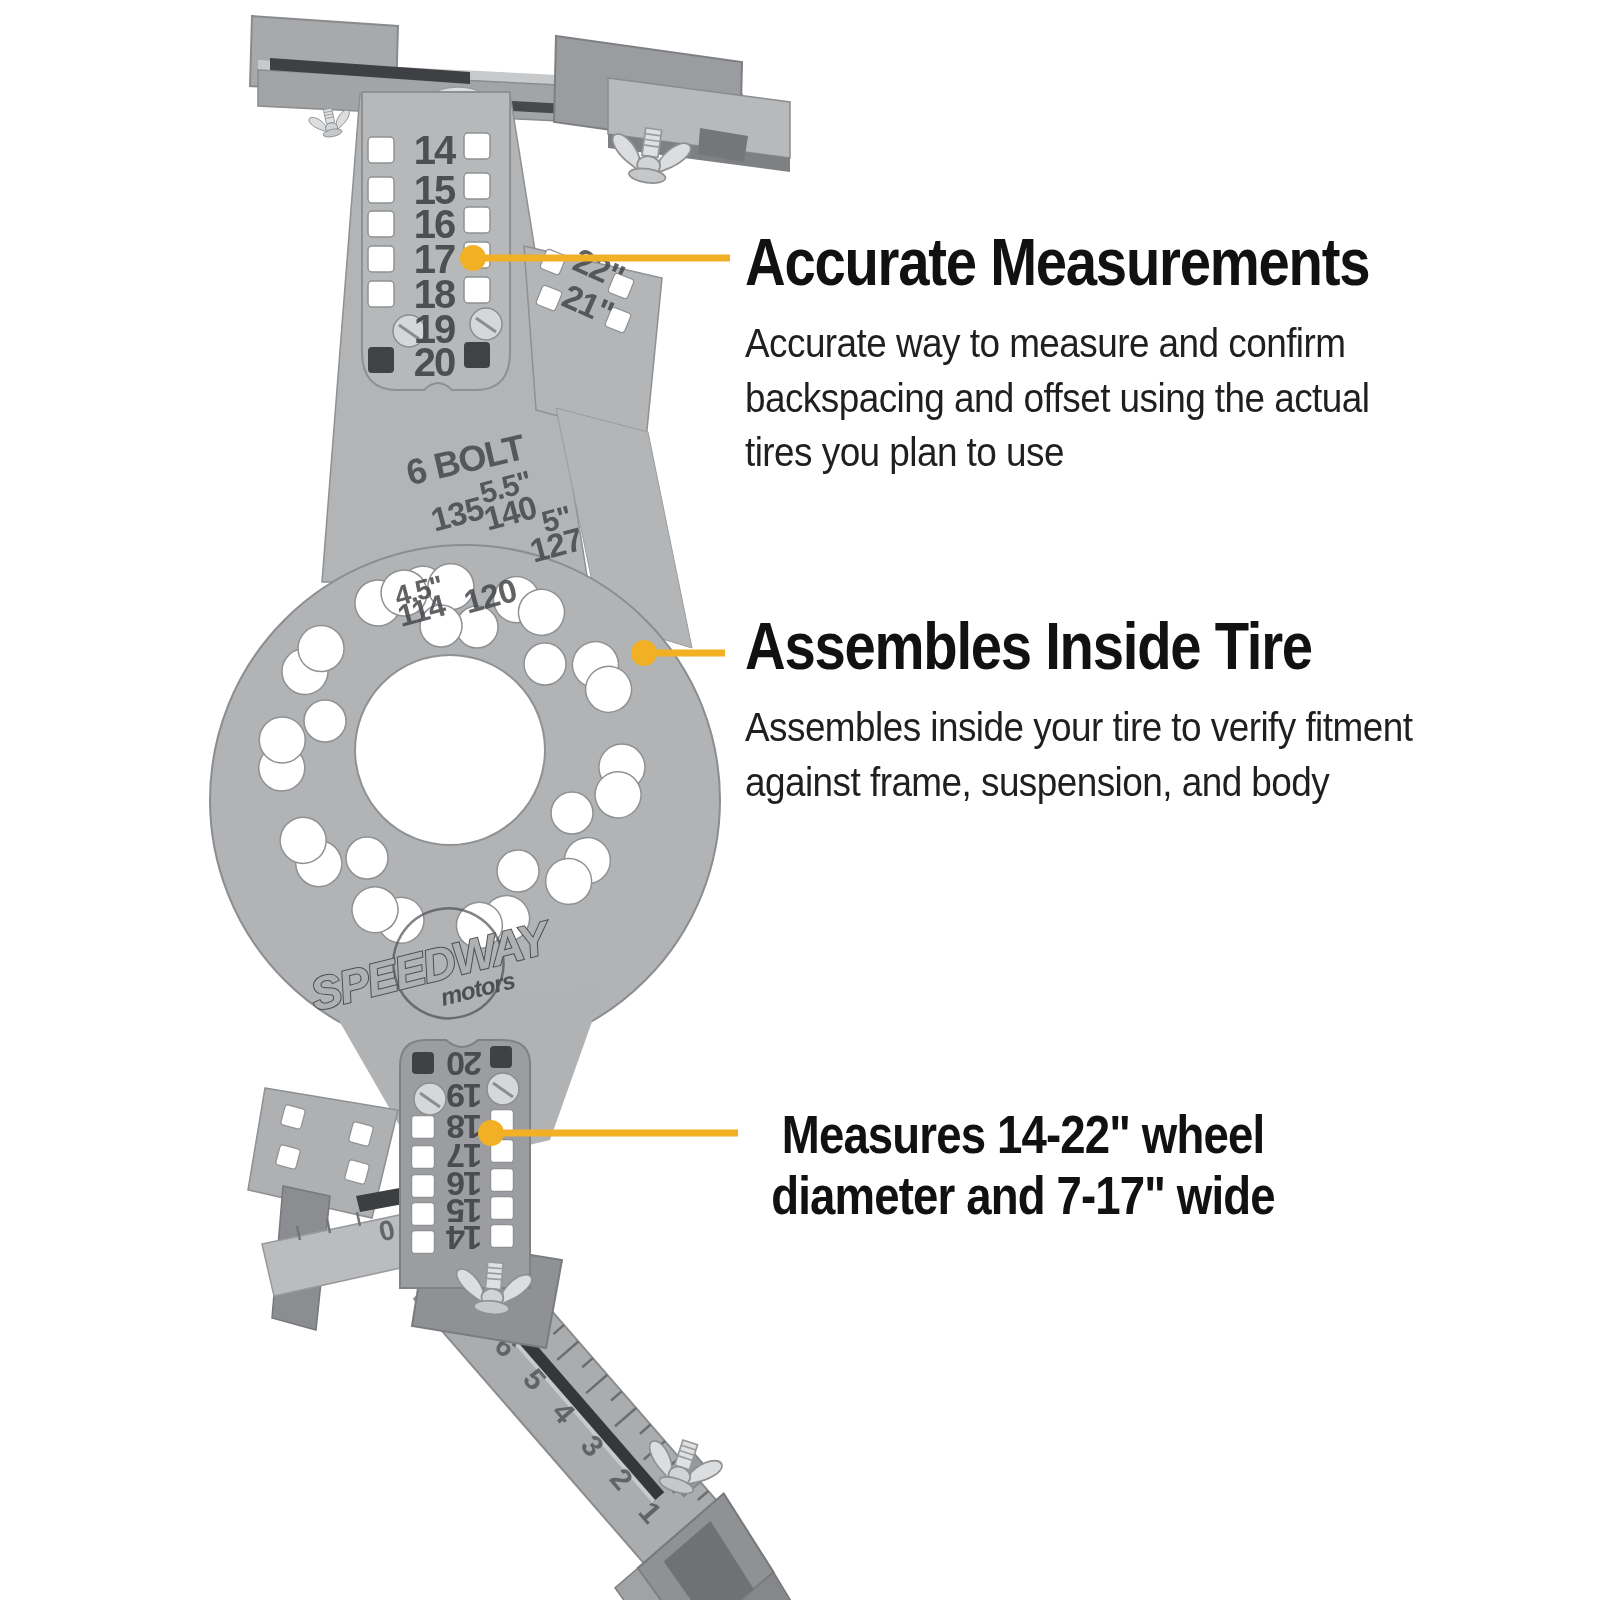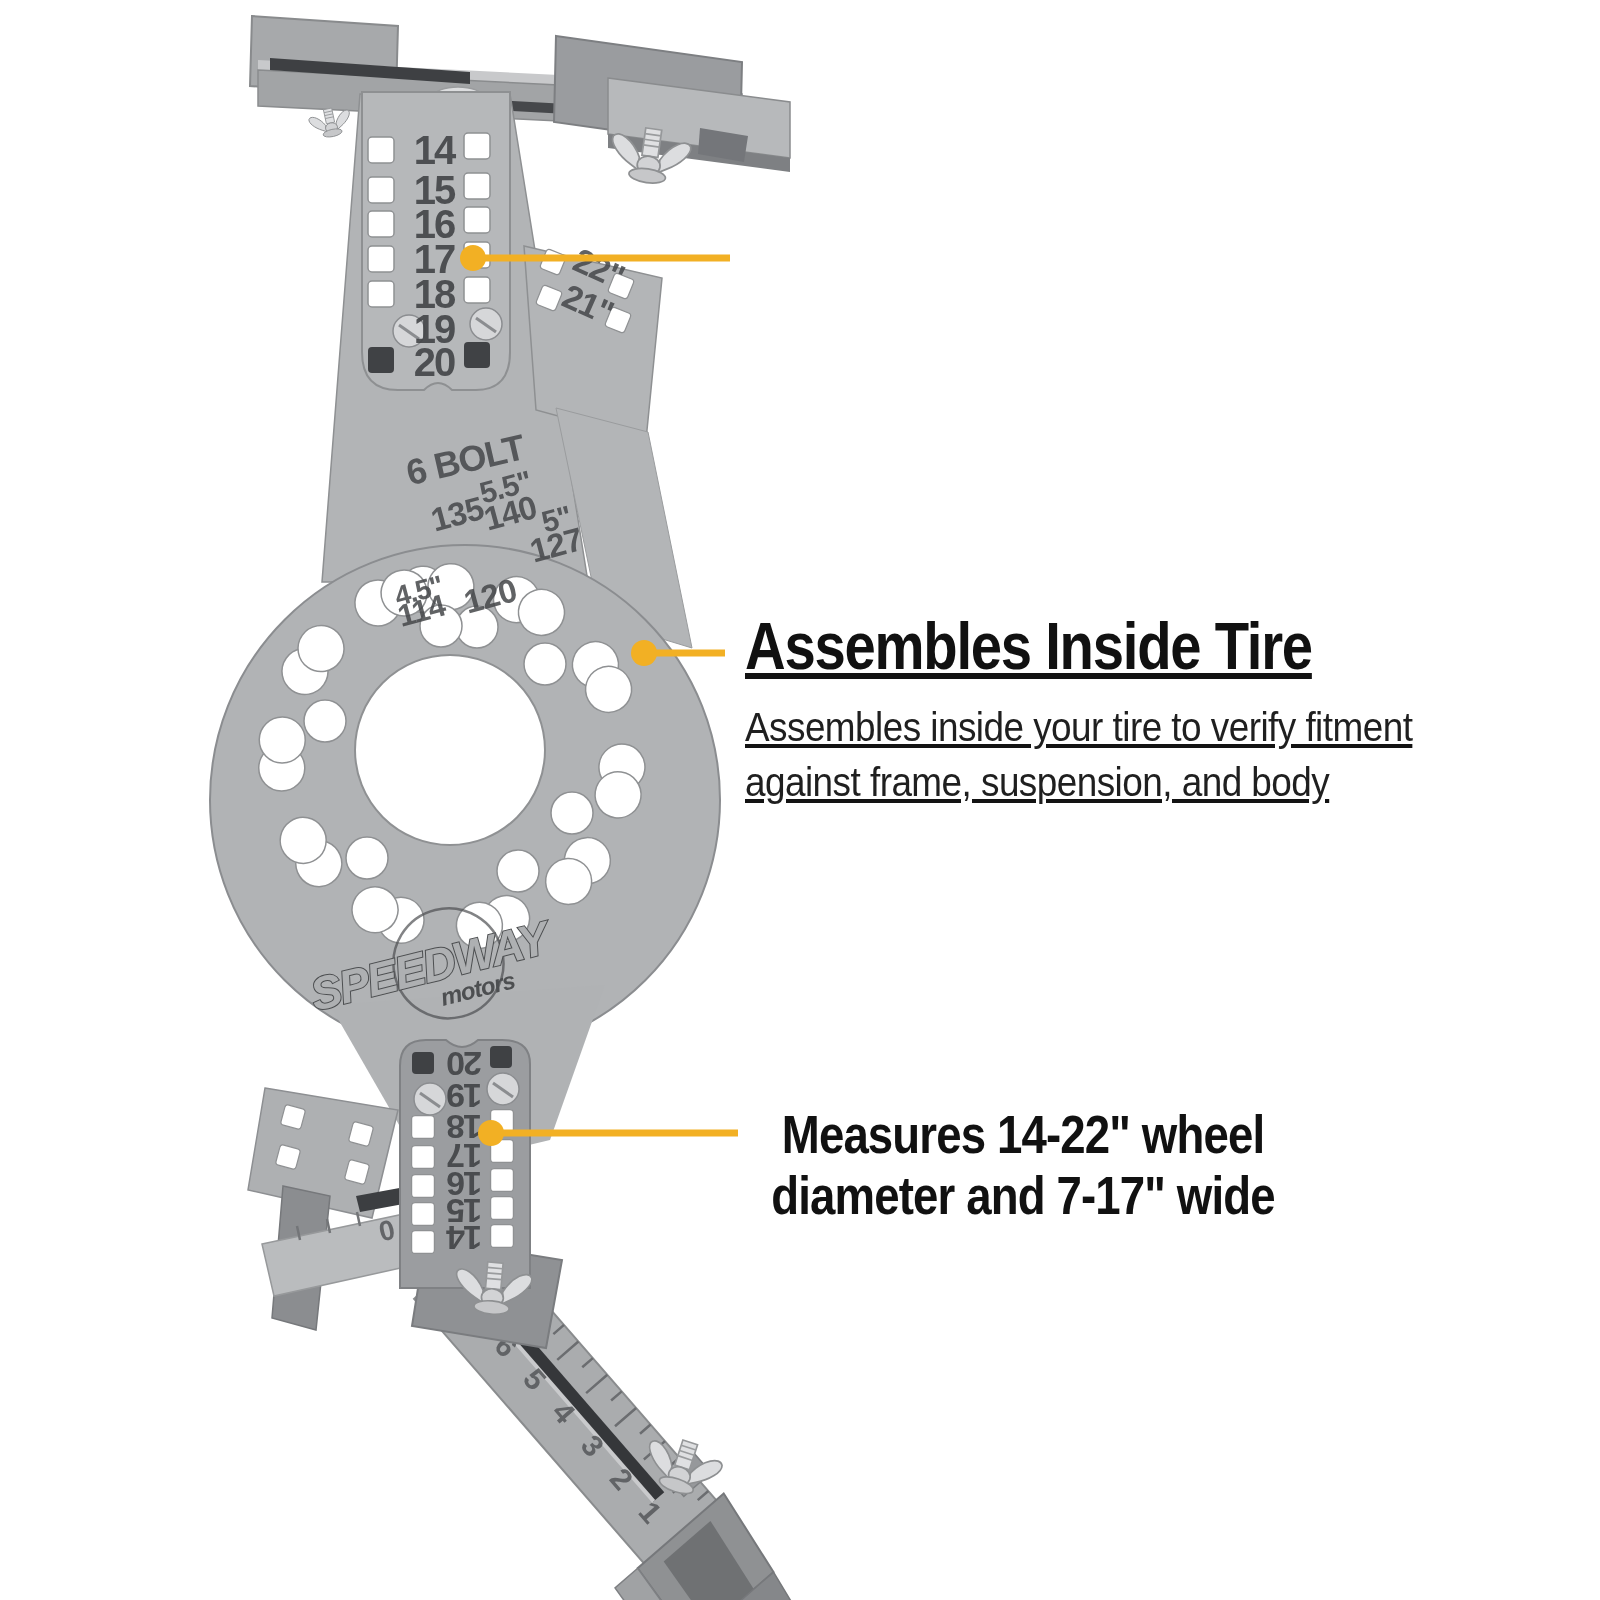--- a/index.html
+++ b/index.html
@@ -215,22 +215,30 @@
   <g>
     <line x1="483" y1="258" x2="730" y2="258" stroke-width="7" stroke="#F2B024"></line>
     <circle cx="473" cy="258" r="13" fill="#F2B024"></circle>
     <line x1="652" y1="653" x2="725" y2="653" stroke-width="7" stroke="#F2B024"></line>
     <circle cx="644" cy="653" r="13" fill="#F2B024"></circle>
     <line x1="500" y1="1133" x2="738" y2="1133" stroke-width="7" stroke="#F2B024"></line>
     <circle cx="491" cy="1133" r="13" fill="#F2B024"></circle>
   </g>
 </svg>
 
-
-<div class="callout" style="left:745px;top:612px;text-decoration:underline;">
+<div class="callout" style="left:745px;top:228px;">
+  <div class="hd">Accurate Measurements</div>
+  <div class="bd">
+    <div>Accurate way to measure and confirm</div>
+    <div>backspacing and offset using the actual</div>
+    <div>tires you plan to use</div>
+  </div>
+</div>
+
+<div class="callout" style="left:745px;top:612px;">
   <div class="hd">Assembles Inside Tire</div>
   <div class="bd">
     <div>Assembles inside your tire to verify fitment</div>
     <div>against frame, suspension, and body</div>
   </div>
 </div>
 
 <div class="callout callout-center" style="left:723px;top:1104px;">
   <div class="hd2">Measures 14-22" wheel</div>
   <div class="hd2">diameter and 7-17" wide</div>

